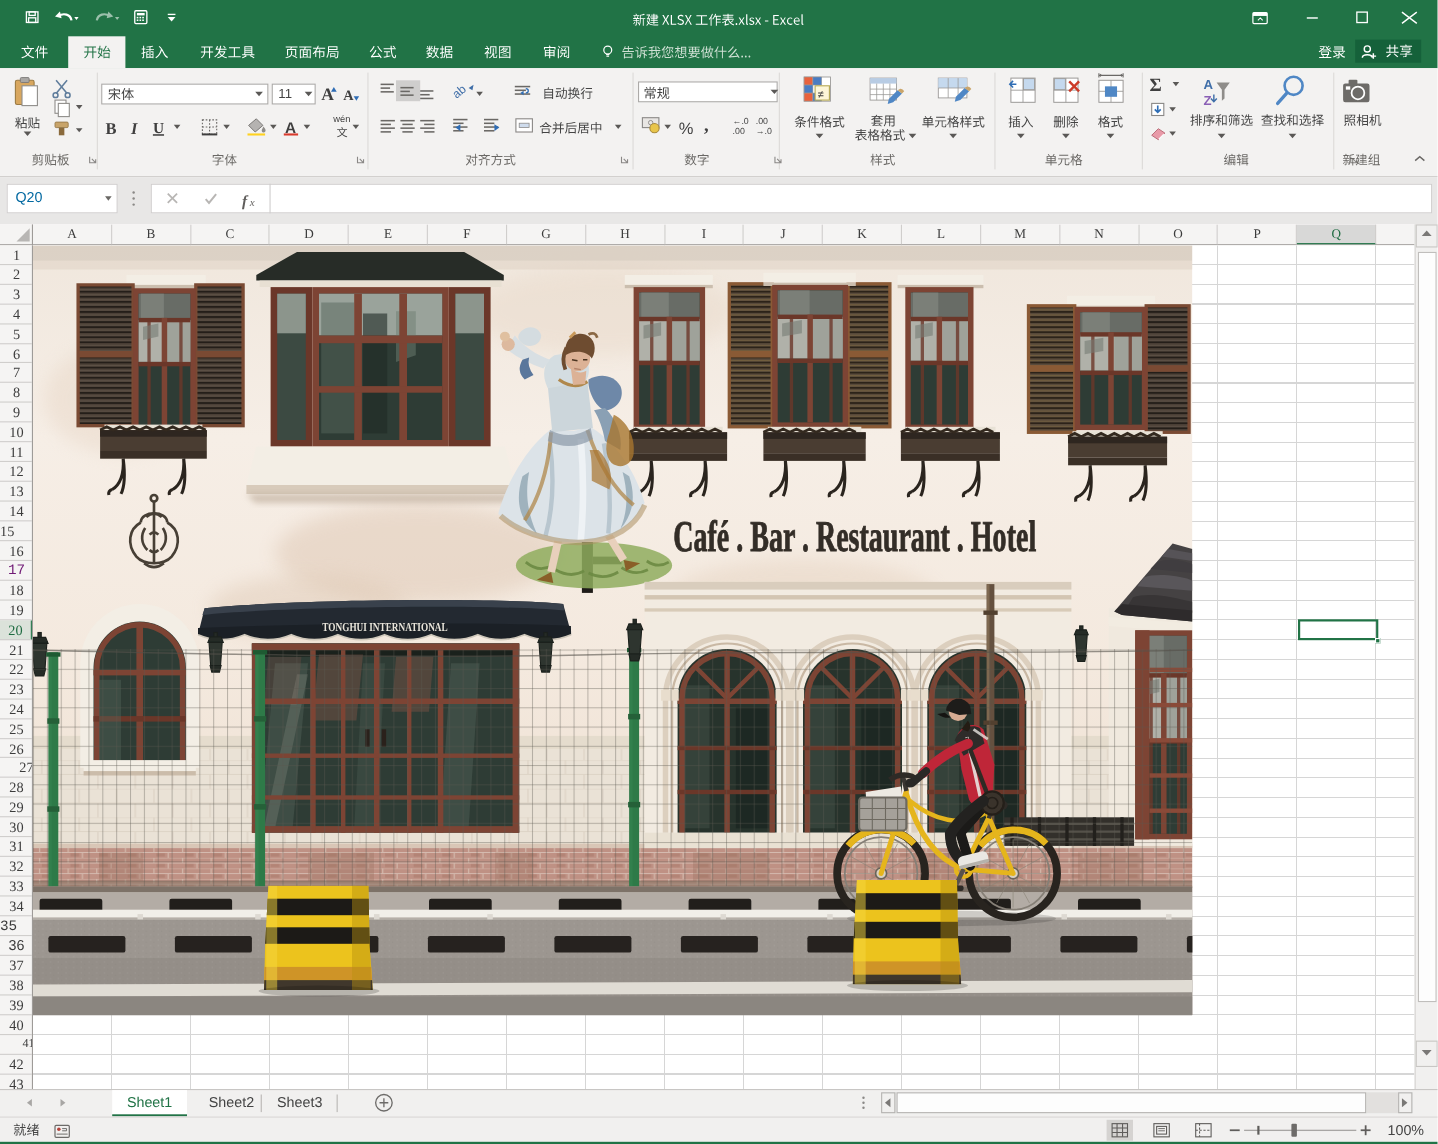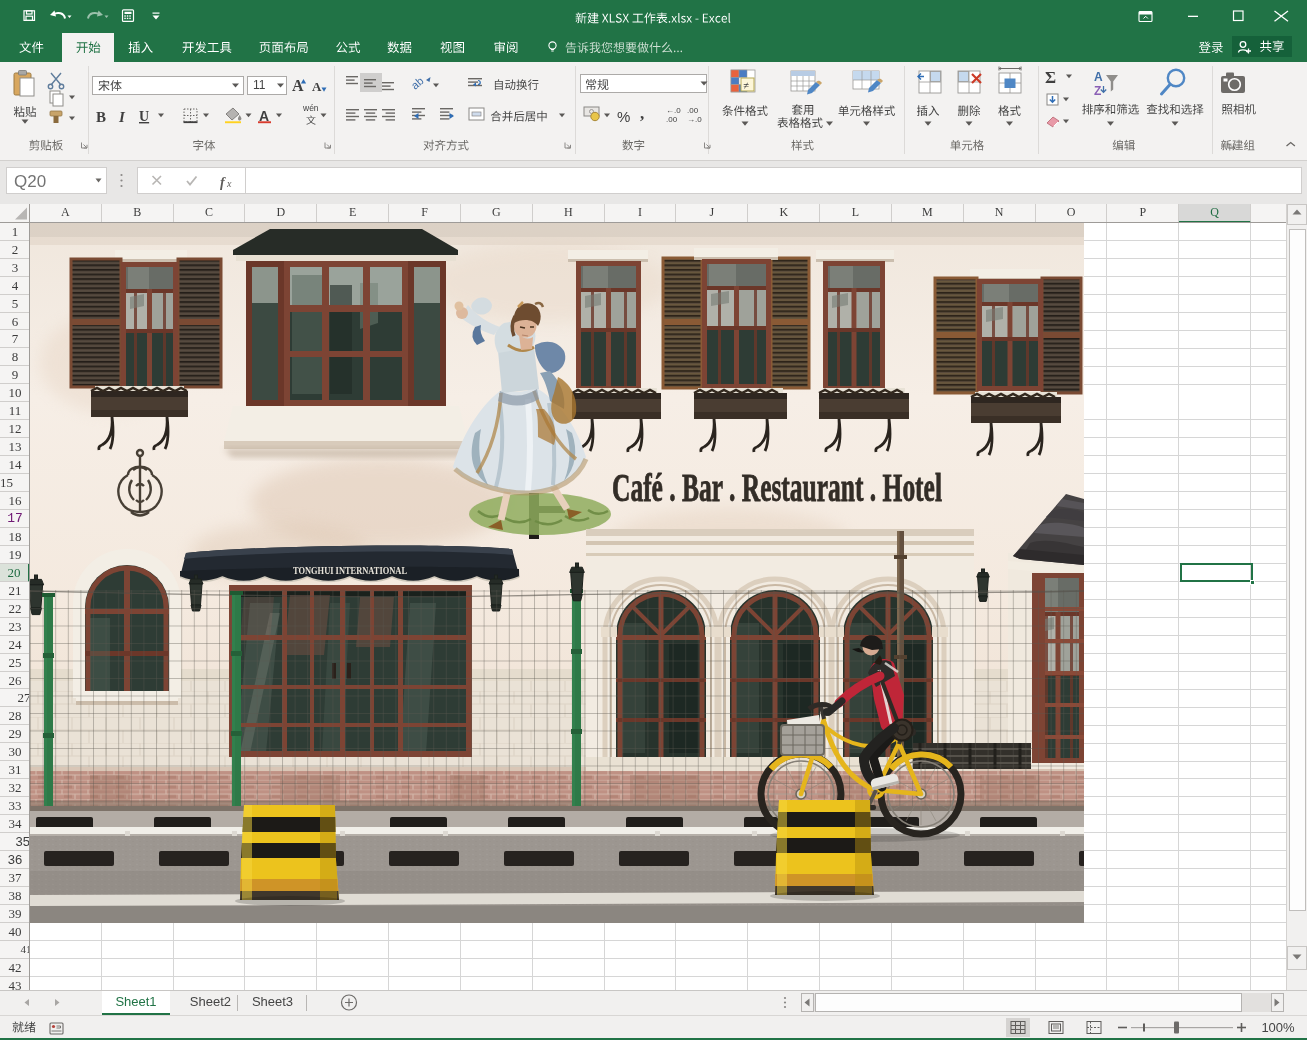--- a/index.html
+++ b/index.html
@@ -75,21 +75,21 @@
 <div style="position:absolute;left:0;top:430.80px;width:30px;height:17.95px;border-bottom:1px solid #d0cecc;color:#3c3c3c;font-family:'Liberation Serif',serif;font-size:13px;text-align:center;line-height:17.95px">25</div>
 <div style="position:absolute;left:0;top:448.75px;width:30px;height:17.95px;border-bottom:1px solid #d0cecc;color:#3c3c3c;font-family:'Liberation Serif',serif;font-size:13px;text-align:center;line-height:17.95px">26</div>
 <div style="position:absolute;left:0;top:466.70px;width:48px;height:17.95px;border-bottom:1px solid #d0cecc;color:#3c3c3c;font-family:'Liberation Serif',serif;font-size:13px;text-align:center;line-height:17.95px">27</div>
 <div style="position:absolute;left:0;top:484.65px;width:30px;height:17.95px;border-bottom:1px solid #d0cecc;color:#3c3c3c;font-family:'Liberation Serif',serif;font-size:13px;text-align:center;line-height:17.95px">28</div>
 <div style="position:absolute;left:0;top:502.60px;width:30px;height:17.95px;border-bottom:1px solid #d0cecc;color:#3c3c3c;font-family:'Liberation Serif',serif;font-size:13px;text-align:center;line-height:17.95px">29</div>
 <div style="position:absolute;left:0;top:520.55px;width:30px;height:17.95px;border-bottom:1px solid #d0cecc;color:#3c3c3c;font-family:'Liberation Serif',serif;font-size:13px;text-align:center;line-height:17.95px">30</div>
 <div style="position:absolute;left:0;top:538.50px;width:30px;height:17.95px;border-bottom:1px solid #d0cecc;color:#3c3c3c;font-family:'Liberation Serif',serif;font-size:13px;text-align:center;line-height:17.95px">31</div>
 <div style="position:absolute;left:0;top:556.45px;width:30px;height:17.95px;border-bottom:1px solid #d0cecc;color:#3c3c3c;font-family:'Liberation Serif',serif;font-size:13px;text-align:center;line-height:17.95px">32</div>
 <div style="position:absolute;left:0;top:574.40px;width:30px;height:17.95px;border-bottom:1px solid #d0cecc;color:#3c3c3c;font-family:'Liberation Serif',serif;font-size:13px;text-align:center;line-height:17.95px">33</div>
 <div style="position:absolute;left:0;top:592.35px;width:30px;height:17.95px;border-bottom:1px solid #d0cecc;color:#3c3c3c;font-family:'Liberation Serif',serif;font-size:13px;text-align:center;line-height:17.95px">34</div>
-<div style="position:absolute;left:0;top:610.30px;width:30px;height:17.95px;border-bottom:1px solid #d0cecc;color:#3c3c3c;font-family:Liberation Sans, sans-serif;font-size:13px;text-align:right;line-height:17.95px">35</div>
+<div style="position:absolute;left:0;top:610.30px;width:30px;height:17.95px;border-bottom:1px solid #d0cecc;color:#3c3c3c;font-family:Liberation Mono, monospace;font-size:13px;text-align:left;line-height:17.95px">35</div>
 <div style="position:absolute;left:0;top:628.25px;width:30px;height:17.95px;border-bottom:1px solid #d0cecc;color:#3c3c3c;font-family:Liberation Sans, sans-serif;font-size:13px;text-align:center;line-height:17.95px">36</div>
 <div style="position:absolute;left:0;top:646.20px;width:30px;height:17.95px;border-bottom:1px solid #d0cecc;color:#3c3c3c;font-family:'Liberation Serif',serif;font-size:13px;text-align:center;line-height:17.95px">37</div>
 <div style="position:absolute;left:0;top:664.15px;width:30px;height:17.95px;border-bottom:1px solid #d0cecc;color:#3c3c3c;font-family:'Liberation Serif',serif;font-size:13px;text-align:center;line-height:17.95px">38</div>
 <div style="position:absolute;left:0;top:682.10px;width:30px;height:17.95px;border-bottom:1px solid #d0cecc;color:#3c3c3c;font-family:'Liberation Serif',serif;font-size:13px;text-align:center;line-height:17.95px">39</div>
 <div style="position:absolute;left:0;top:700.05px;width:30px;height:17.95px;border-bottom:1px solid #d0cecc;color:#3c3c3c;font-family:'Liberation Serif',serif;font-size:13px;text-align:center;line-height:17.95px">40</div>
 <div style="position:absolute;left:0;top:718.00px;width:52px;height:17.95px;border-bottom:1px solid #d0cecc;color:#3c3c3c;font-family:'Liberation Serif',serif;font-size:11px;text-align:center;line-height:17.95px">41</div>
 <div style="position:absolute;left:0;top:735.95px;width:30px;height:17.95px;border-bottom:1px solid #d0cecc;color:#3c3c3c;font-family:'Liberation Serif',serif;font-size:13px;text-align:center;line-height:17.95px">42</div>
 <div style="position:absolute;left:0;top:753.90px;width:30px;height:17.95px;border-bottom:1px solid #d0cecc;color:#3c3c3c;font-family:'Liberation Serif',serif;font-size:13px;text-align:center;line-height:17.95px">43</div>
 </div>
 <div class="abs" style="left:30px;top:222.8px;width:1256px;height:767.2px;background:#fff;overflow:hidden">
@@ -657,21 +657,21 @@
 <div class="abs" style="left:237px;top:995px;width:1px;height:16px;background:#b8b6b4"></div>
 <div class="abs" style="left:306px;top:995px;width:1px;height:16px;background:#b8b6b4"></div>
 <div class="abs" style="left:801px;top:993px;width:483px;height:19px;background:#e2e0de"></div>
 <div class="abs" style="left:801px;top:993px;width:13px;height:19px;background:#f1f0ef;border:1px solid #b5b3b1"></div>
 <div class="abs" style="left:815px;top:993px;width:427px;height:19px;background:#fdfdfd;border:1px solid #b5b3b1"></div>
 <div class="abs" style="left:1271px;top:993px;width:13px;height:19px;background:#f1f0ef;border:1px solid #b5b3b1"></div>
 <div class="abs" style="left:0px;top:1015px;width:1307px;height:25px;background:#f1f0ef;border-top:1px solid #d8d6d4"></div>
 <div class="abs" style="left:0px;top:1037.5px;width:1307px;height:2.5px;background:#217346"></div>
 <div class="abs" style="left:1006px;top:1018px;width:24px;height:19px;background:#d5d3d1"></div>
 <div class="abs" style="left:1253px;top:1019px;width:50px;height:18px;color:#444;font-size:13px;text-align:center;line-height:18px">100%</div>
-<div class="abs" style="left:14px;top:172px;color:#737373;font-size:17px">Q20</div>
+<div class="abs" style="left:14px;top:172px;color:#0369a1;font-size:13px">Q20</div>
 <svg class="abs" style="left:0;top:0;pointer-events:none" width="1307" height="1040" viewBox="0 0 1307 1040">
 <g stroke="#fff" stroke-width="1.2" fill="none">
 <rect x="24" y="10.8" width="10.5" height="9.6"></rect>
         <rect x="26.5" y="10.8" width="5.5" height="3.2"></rect>
         <rect x="26" y="16.2" width="6.5" height="4.2"></rect>
 </g>
 <path d="M54.5 10.5 l-4.5 4.5 l6 1.5 z" fill="#fff"></path>
       <path d="M53 14.5 C58 11.5 64 13 65 18.5" stroke="#fff" stroke-width="2" fill="none"></path>
 <path d="M67.5 15.5 l4 0 l-2 2.6 z" fill="#fff"></path>
 <g opacity="0.55">

